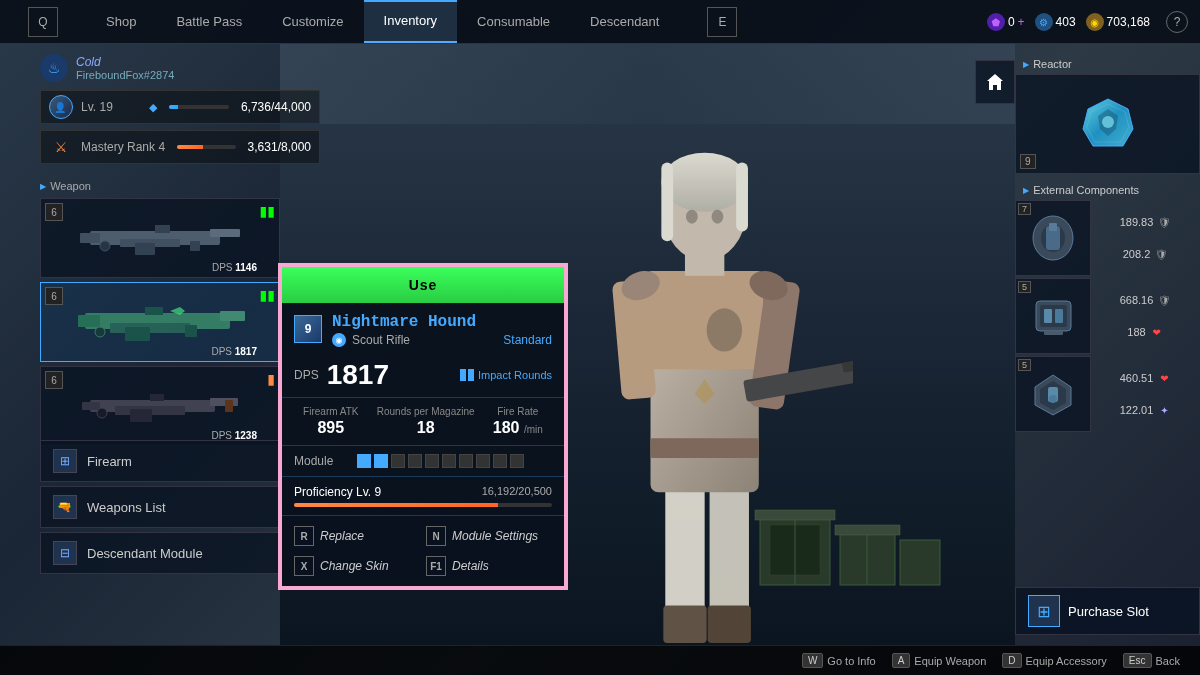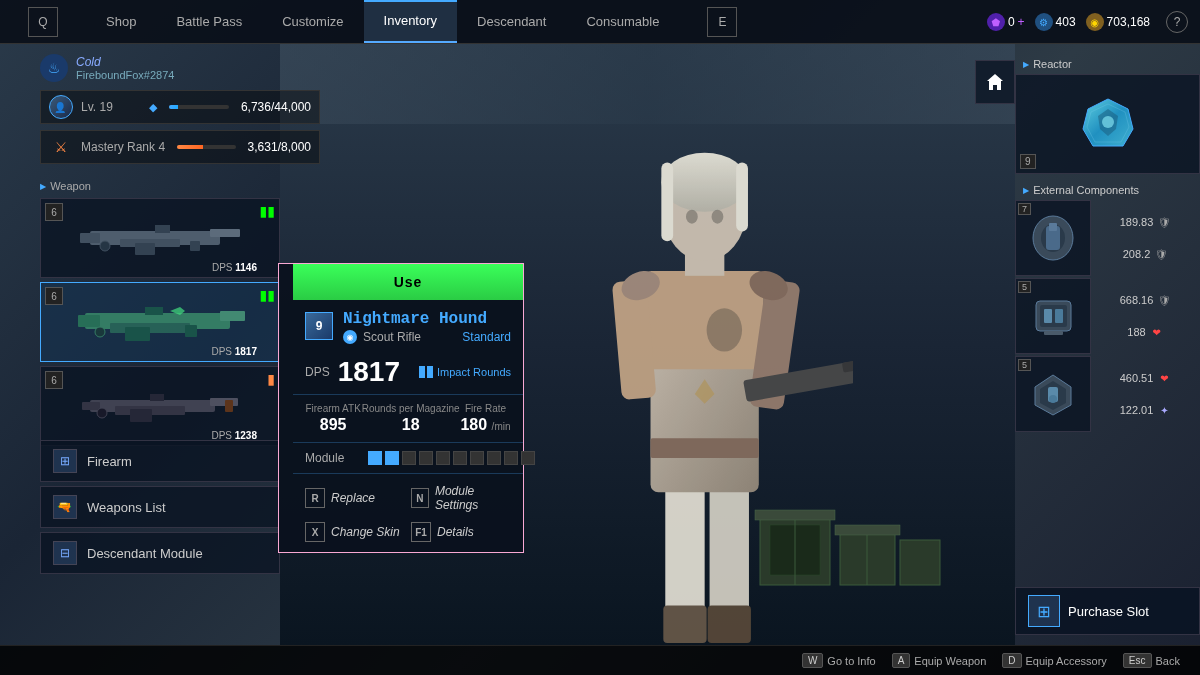--- a/index.html
+++ b/index.html
@@ -294,25 +294,24 @@
       justify-content: center;
       font-size: 12px;
       color: #7af;
     }
 
     
     .weapon-popup {
       position: absolute;
       top: 263px;
       left: 278px;
-      width: 246px;
+      width: 290px;
       background: rgba(10,18,30,0.97);
-      border: 1px solid #f9a8d4;
+      border: 4px solid #f9a8d4;
       z-index: 50;
-      padding-left: 14px;
     }
 
     .popup-use-btn {
       width: 100%;
       height: 36px;
       background: linear-gradient(180deg, #3aff5a, #2acc44);
       color: #000;
       font-size: 14px;
       font-weight: bold;
       display: flex;
@@ -958,24 +957,24 @@
   <div class="nav-item">
     <span>Battle Pass</span>
   </div>
   <div class="nav-item">
     <span>Customize</span>
   </div>
   <div class="nav-item active">
     <span>Inventory</span>
   </div>
   <div class="nav-item">
+    <span>Consumable</span>
+  </div>
+  <div class="nav-item">
     <span>Descendant</span>
-  </div>
-  <div class="nav-item">
-    <span>Consumable</span>
   </div>
   <div class="nav-item">
     <div class="nav-icon">E</div>
   </div>
 
   <div class="top-right-info">
     <div class="currency-item">
       <div class="currency-icon" style="background:#5020aa; color:#c060ff;">⬟</div>
       <span class="currency-val">0</span>
       <span style="color:#c060ff; font-size:12px; cursor:pointer;">+</span>
@@ -1161,20 +1160,31 @@
       <div class="module-dot empty"></div>
       <div class="module-dot empty"></div>
       <div class="module-dot empty"></div>
       <div class="module-dot empty"></div>
       <div class="module-dot empty"></div>
       <div class="module-dot empty"></div>
       <div class="module-dot empty"></div>
     </div>
   </div>
 
+  <div class="popup-proficiency">
+    <div class="prof-header">
+      <span class="prof-label">Proficiency Lv. 9</span>
+      <span class="prof-value">
+        <span>16,192</span>/<span>20,500</span>
+      </span>
+    </div>
+    <div class="prof-bar">
+      <div class="prof-fill" style="width:79%;"></div>
+    </div>
+  </div>
 
   <div class="popup-actions">
     <div class="popup-action">
       <div class="action-key">R</div>
       <span class="action-label">Replace</span>
     </div>
     <div class="popup-action">
       <div class="action-key">N</div>
       <span class="action-label">Module Settings</span>
     </div>

